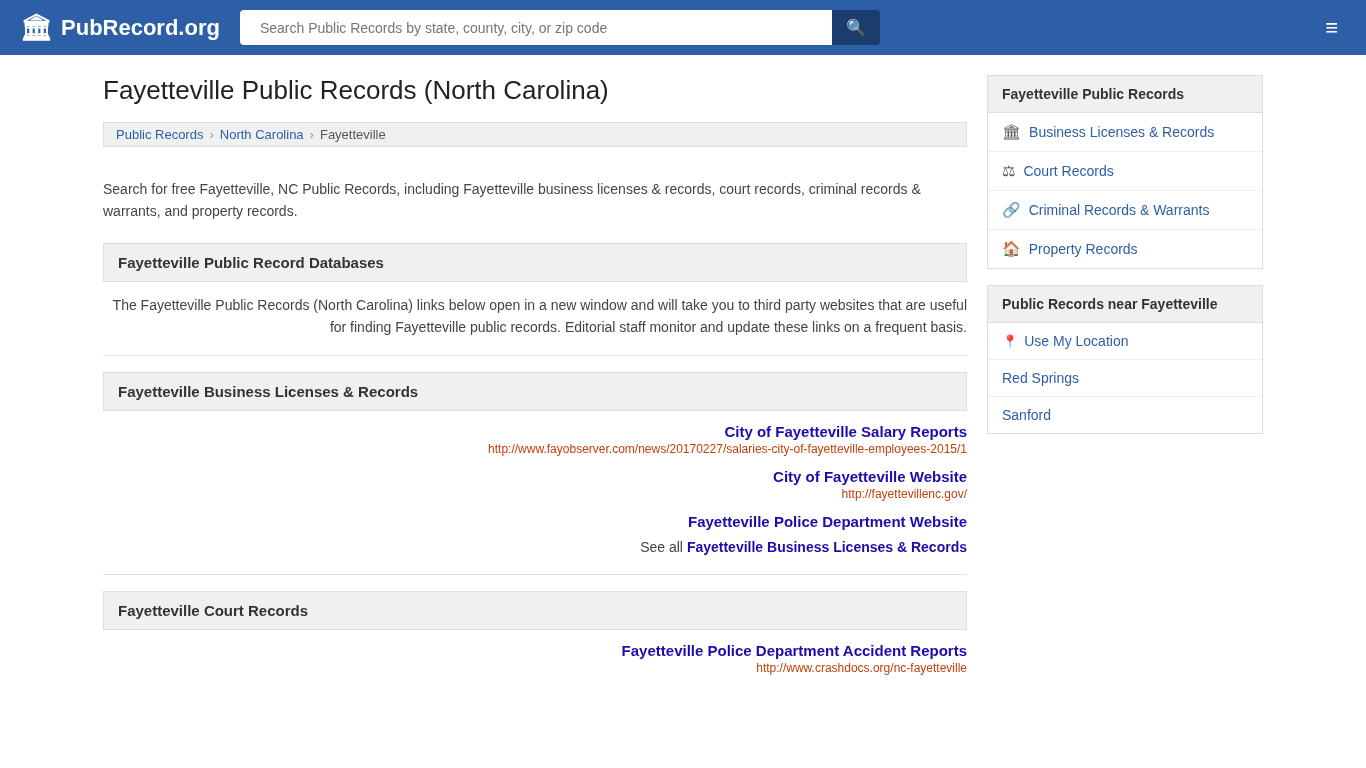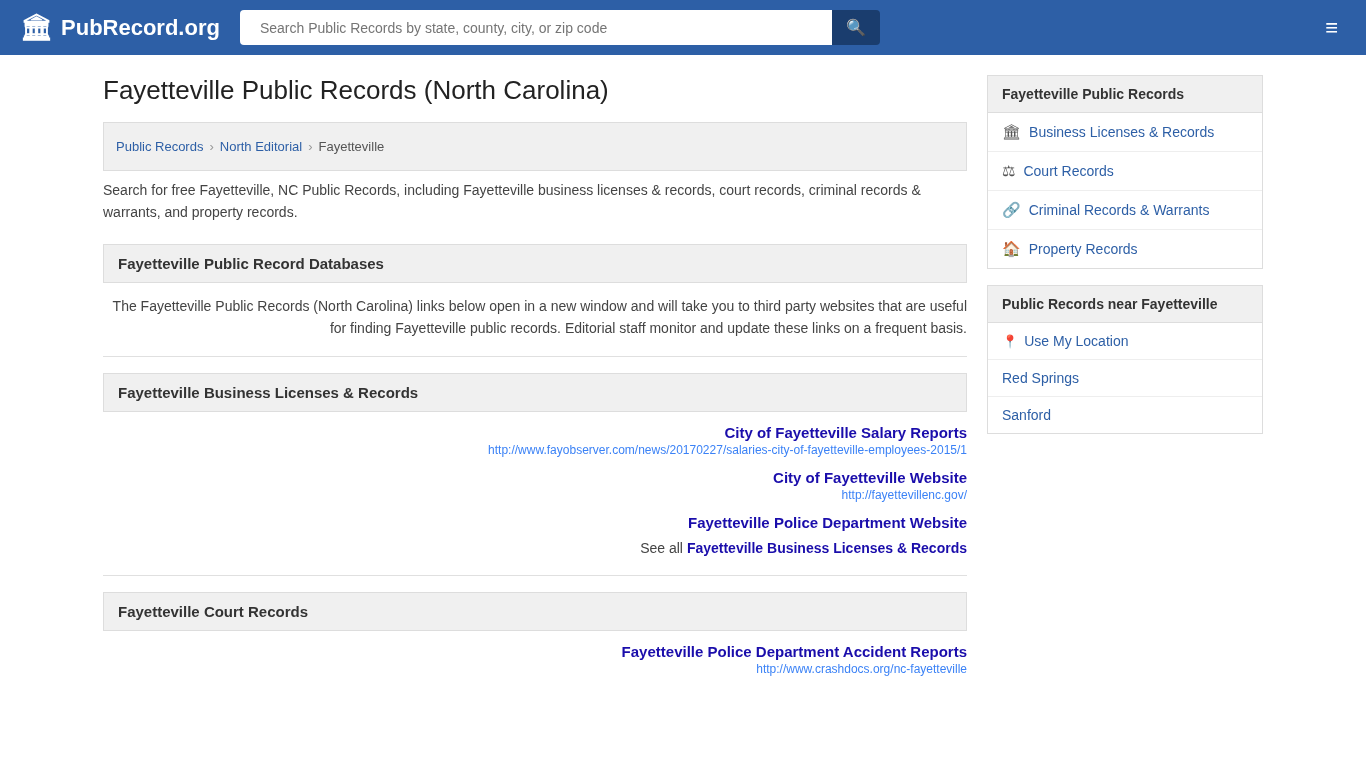--- a/index.html
+++ b/index.html
@@ -76,28 +76,28 @@
     #page-title {
       font-size: 26px;
       font-weight: normal;
       color: #222;
       margin-bottom: 16px;
     }
 
     
     #breadcrumb {
       background: #f0f0f0;
-      padding: 16px 12px;
+      padding: 4px 12px;
       border: 1px solid #ddd;
       font-size: 13px;
       color: #555;
       display: flex;
       align-items: flex-start;
       gap: 6px;
-      margin-bottom: 8px;
+      margin-bottom: 31px;
     }
     .breadcrumb-link {
       color: #2d5fa6;
       text-decoration: none;
       cursor: pointer;
     }
     .breadcrumb-sep { color: #999; }
 
     
     #description {
@@ -132,21 +132,21 @@
     
     .record-link {
       display: block;
       color: #1a0dab;
       text-decoration: none;
       font-size: 15px;
       font-weight: bold;
       margin-bottom: 2px;
     }
     .record-url {
-      color: #3b82f6;
+      color: #c2410c;
       font-size: 12px;
       display: block;
       margin-bottom: 12px;
     }
     .see-all {
       font-size: 14px;
       margin-top: 6px;
     }
     .see-all a {
       color: #1a0dab;
@@ -240,21 +240,21 @@
 
 <div id="main-container">
 
   <div id="content">
 
     <h1 id="page-title">Fayetteville Public Records (North Carolina)</h1>
 
     <div id="breadcrumb">
       <a class="breadcrumb-link">Public Records</a>
       <span class="breadcrumb-sep">›</span>
-      <a class="breadcrumb-link">North Editorial</a>
+      <a class="breadcrumb-link">North Carolina</a>
       <span class="breadcrumb-sep">›</span>
       <span>Fayetteville</span>
     </div>
 
     <p id="description">Search for free Fayetteville, NC Public Records, including Fayetteville business licenses &amp; records, court records, criminal records &amp; warrants, and property records.</p>
 
     <div class="section-header">Fayetteville Public Record Databases</div>
     <div class="section-body">
       <p>The Fayetteville Public Records (North Carolina) links below open in a new window and will take you to third party websites that are useful for finding Fayetteville public records. Editorial staff monitor and update these links on a frequent basis.</p>
     </div>

